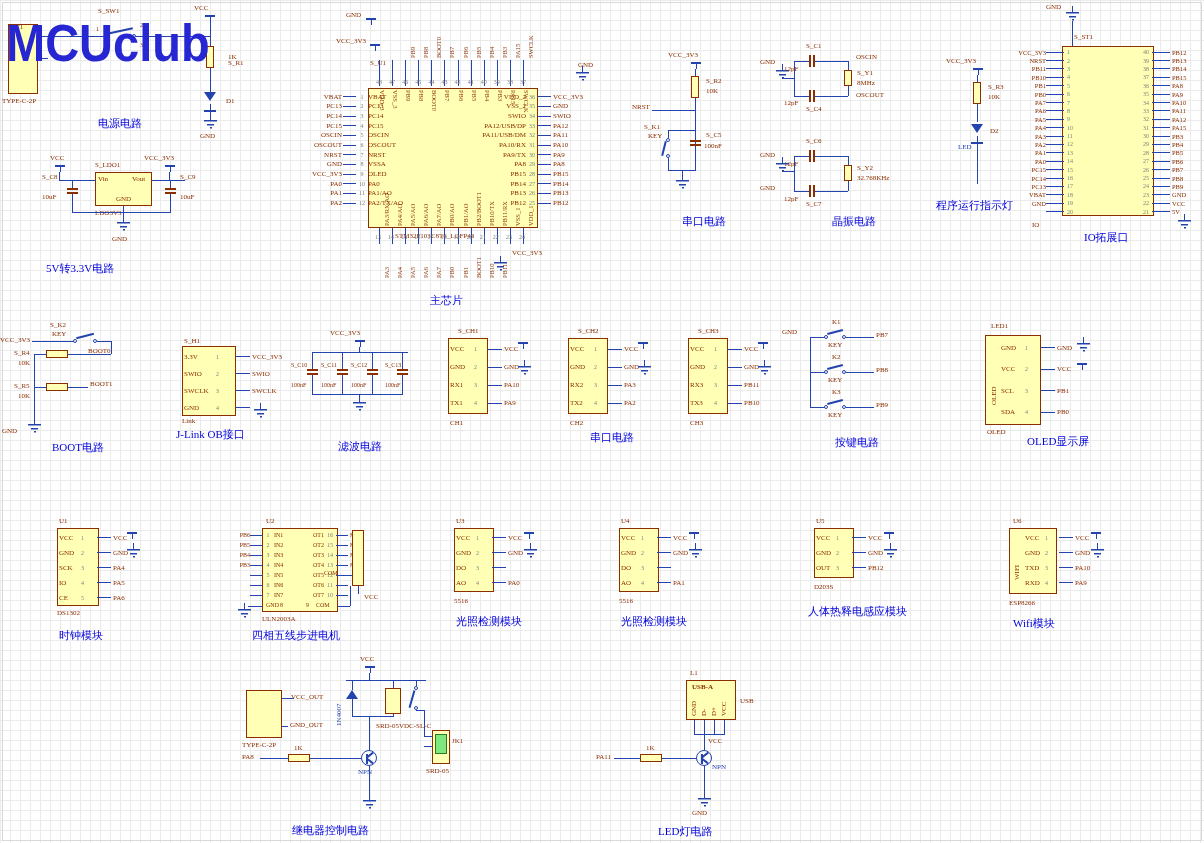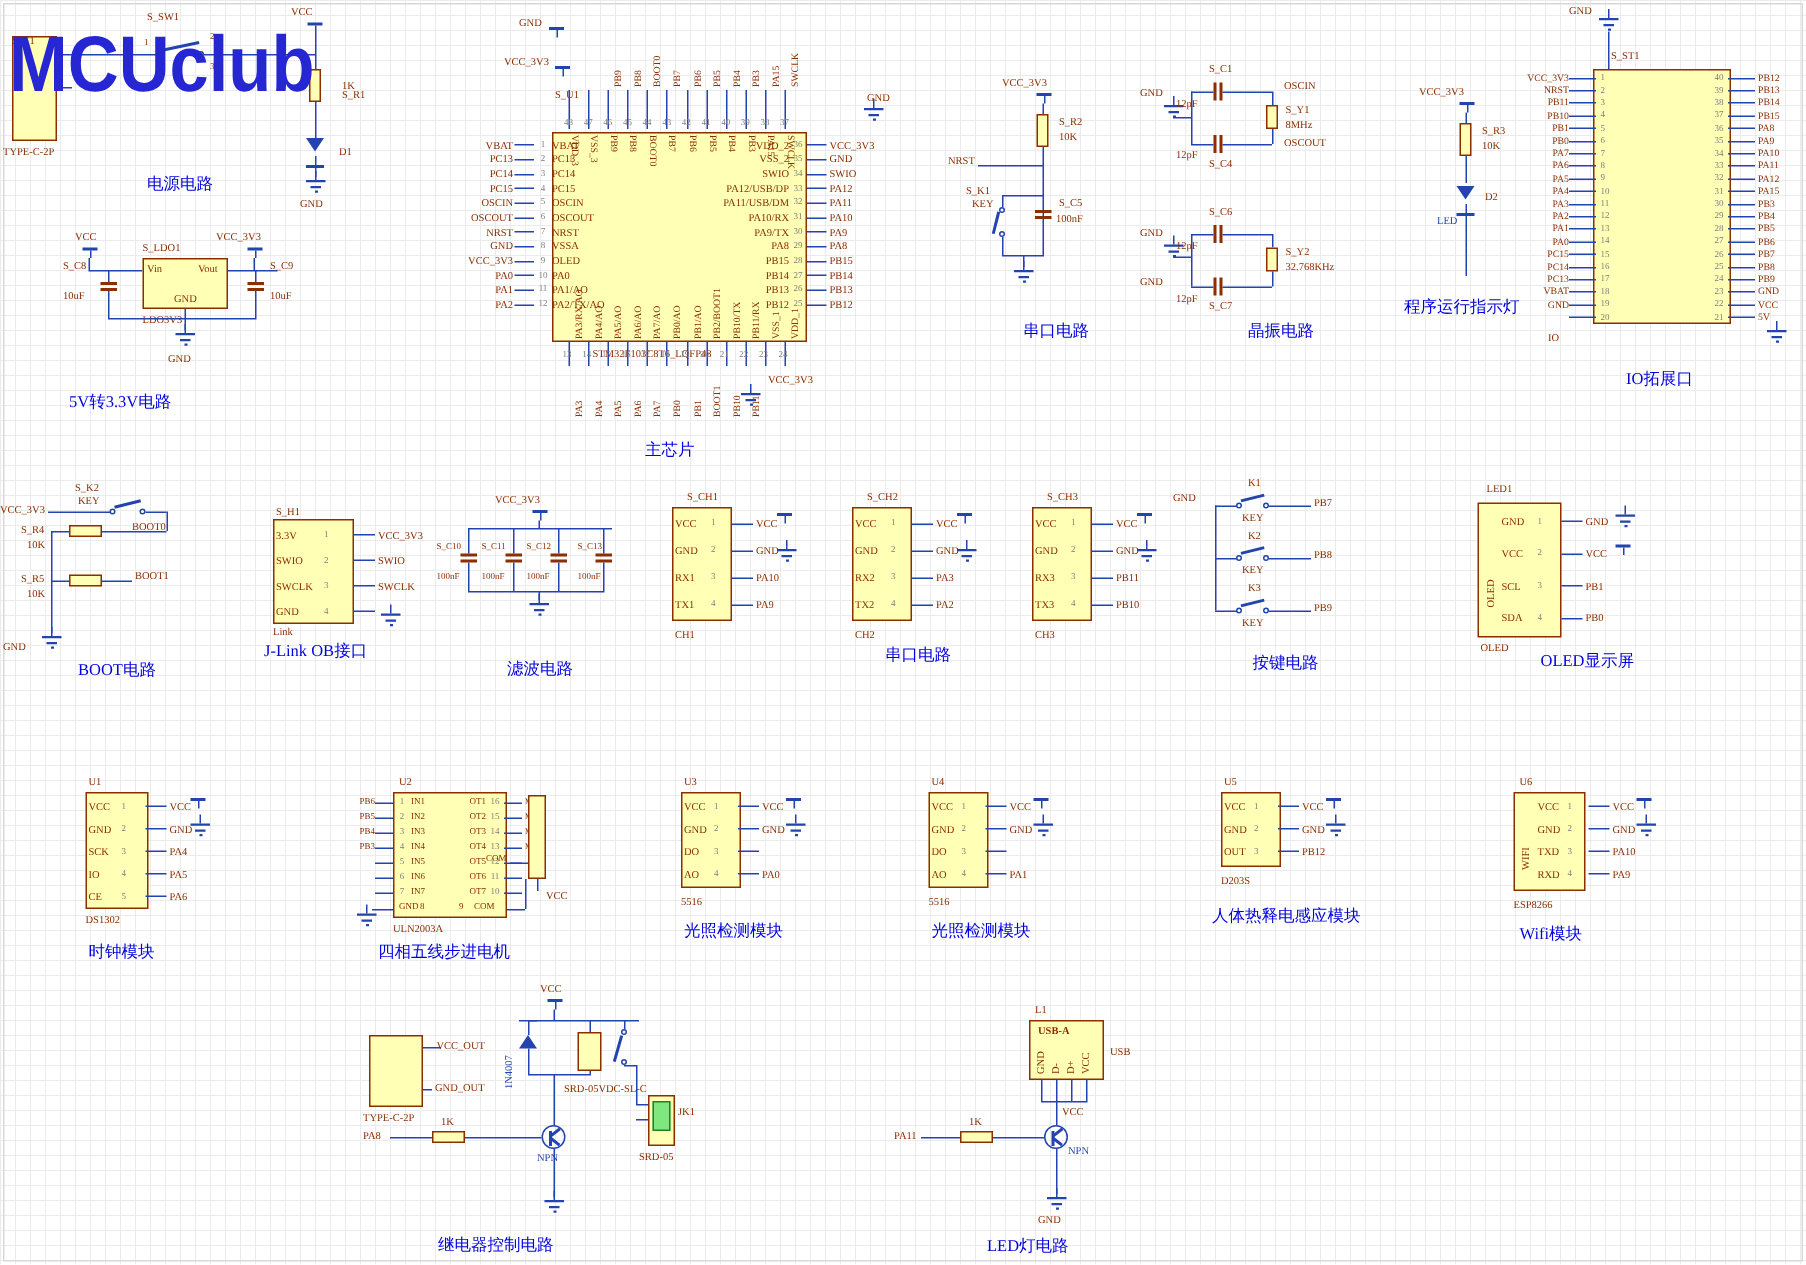--- a/index.html
+++ b/index.html
@@ -818,21 +818,21 @@
           <span class="num l">20</span>
           <span class="fill"></span>
           <span class="num r">21</span>
           <i class="stub"></i>
           <span class="net r">5V</span>
       </div>
 
   </div>
   <span class="lbl" style="left:24px;top:222px">IO</span>
   <i class="gndS" style="left:170px;top:220px"></i>
-  <span class="cap" style="left:76px;top:248px">IO拓展口</span>
+  <span class="cap" style="left:76px;top:232px">IO拓展口</span>
 </div>
 
 <div class="blk" style="left:0;top:310px;width:155px;height:145px">
   <span class="lbl" style="left:0;top:27px">VCC_3V3</span>
   <i class="w" style="left:32px;top:31px;width:43px;height:1px"></i>
   <span class="lbl" style="left:50px;top:12px">S_K2</span>
   <span class="lbl" style="left:52px;top:21px">KEY</span>
   <i class="kdot" style="left:73px;top:29px"></i>
   <i class="kdot" style="left:93px;top:29px"></i>
   <i class="w" style="left:76px;top:25px;width:18px;height:1.5px;transform:rotate(-14deg)"></i>

